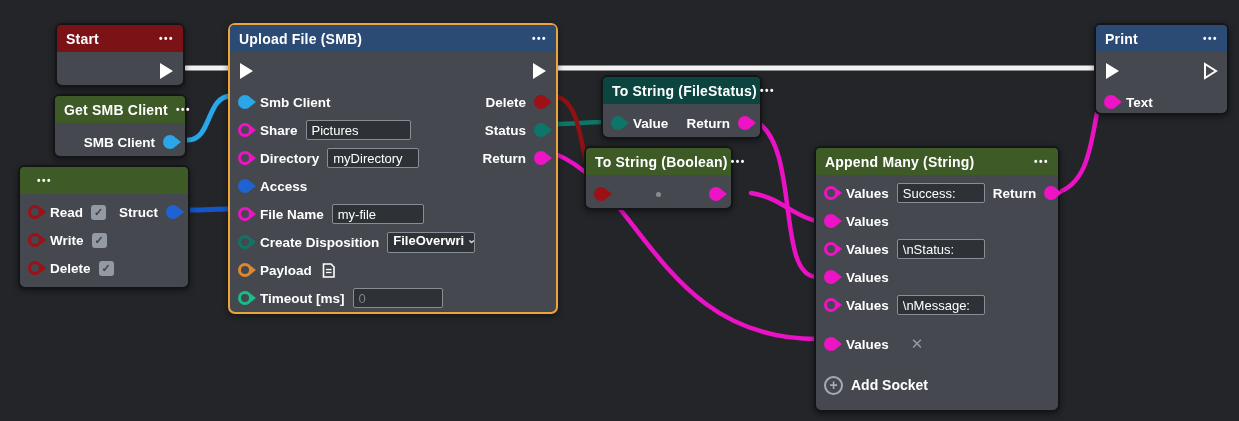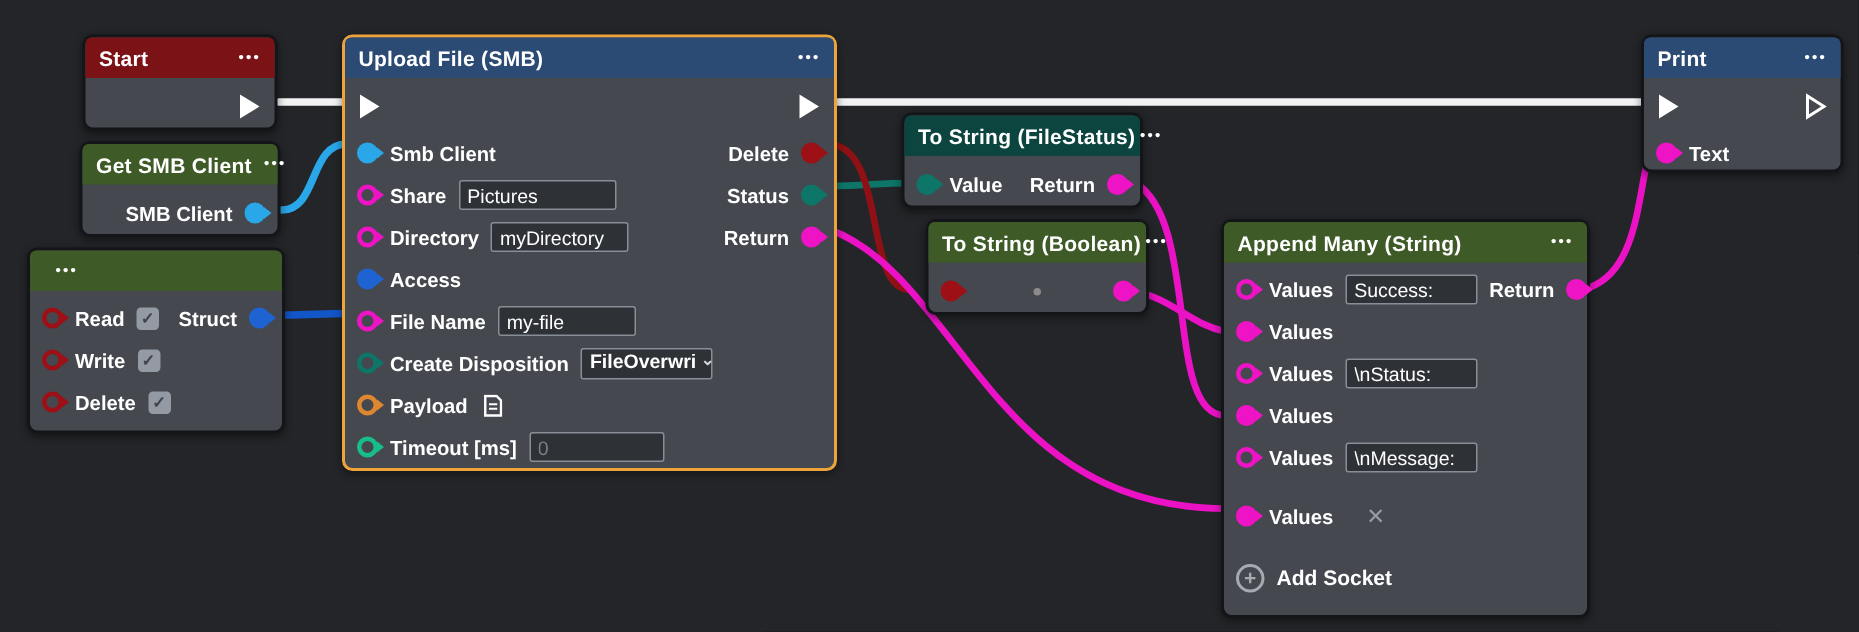--- a/index.html
+++ b/index.html
@@ -272,21 +272,21 @@
           <span>Value</span>
         </span>
         <span class="grp">
           <span>Return</span>
           <span class="port c-mag"></span>
         </span>
       </div>
     </div>
   </div>
 
-  <div class="node" style="left:617px;top:146px;width:149px;height:64px;">
+  <div class="node" style="left:584px;top:146px;width:149px;height:64px;">
     <div class="hdr hdr-green" style="padding-right:6px;">
       <span class="title">To String (Boolean)</span>
       <span class="menu" style="margin-left:3px;">•••</span>
     </div>
     <div class="body">
       <div class="row tall split">
         <span class="port c-red"></span>
         <span class="dot"></span>
         <span class="port c-mag"></span>
       </div>

